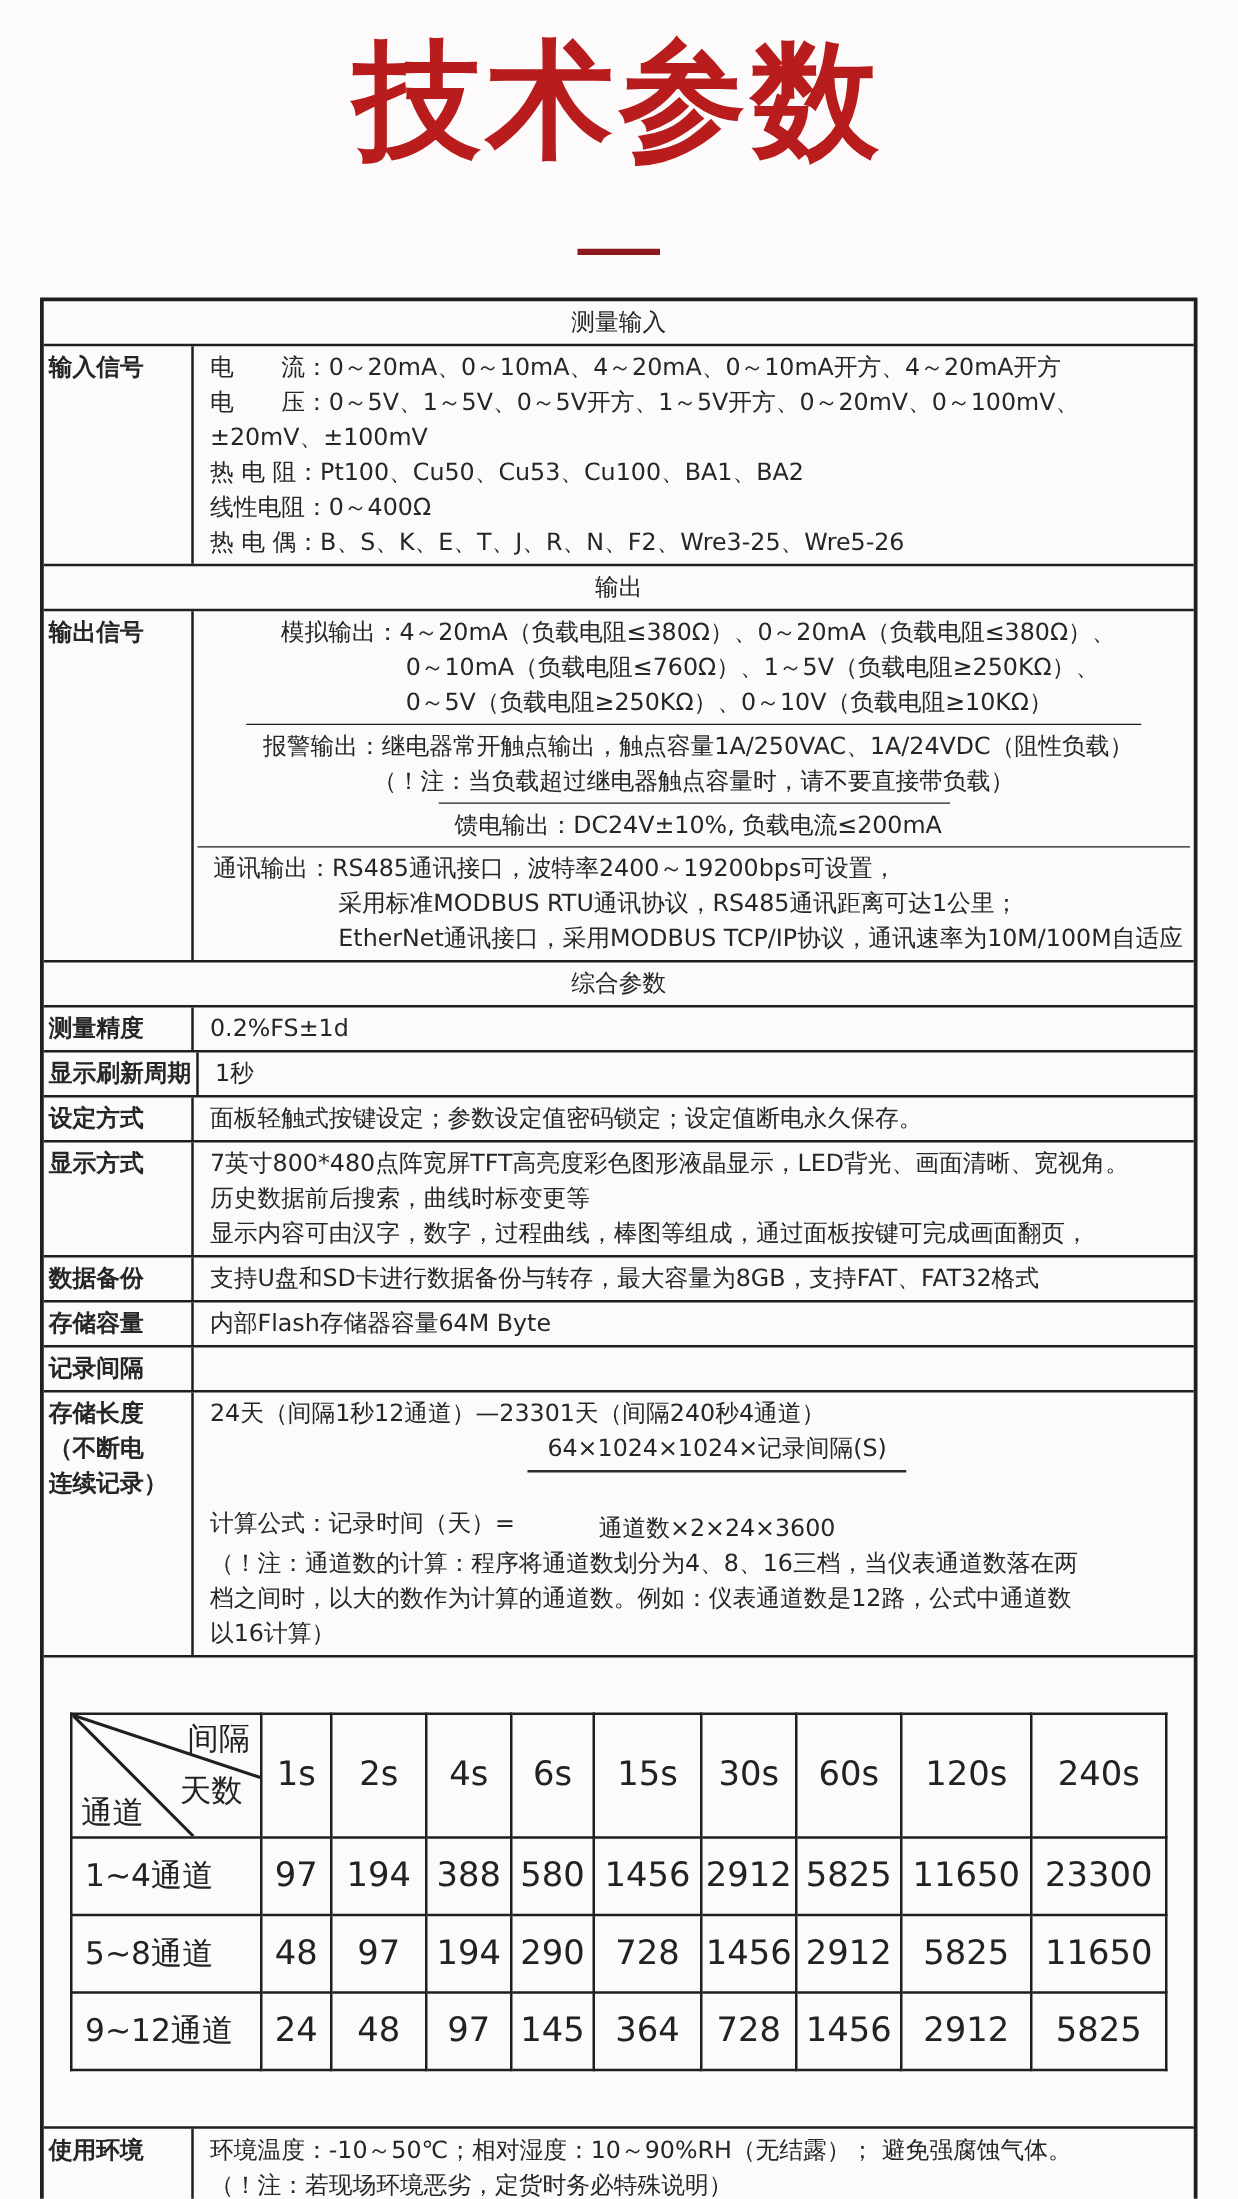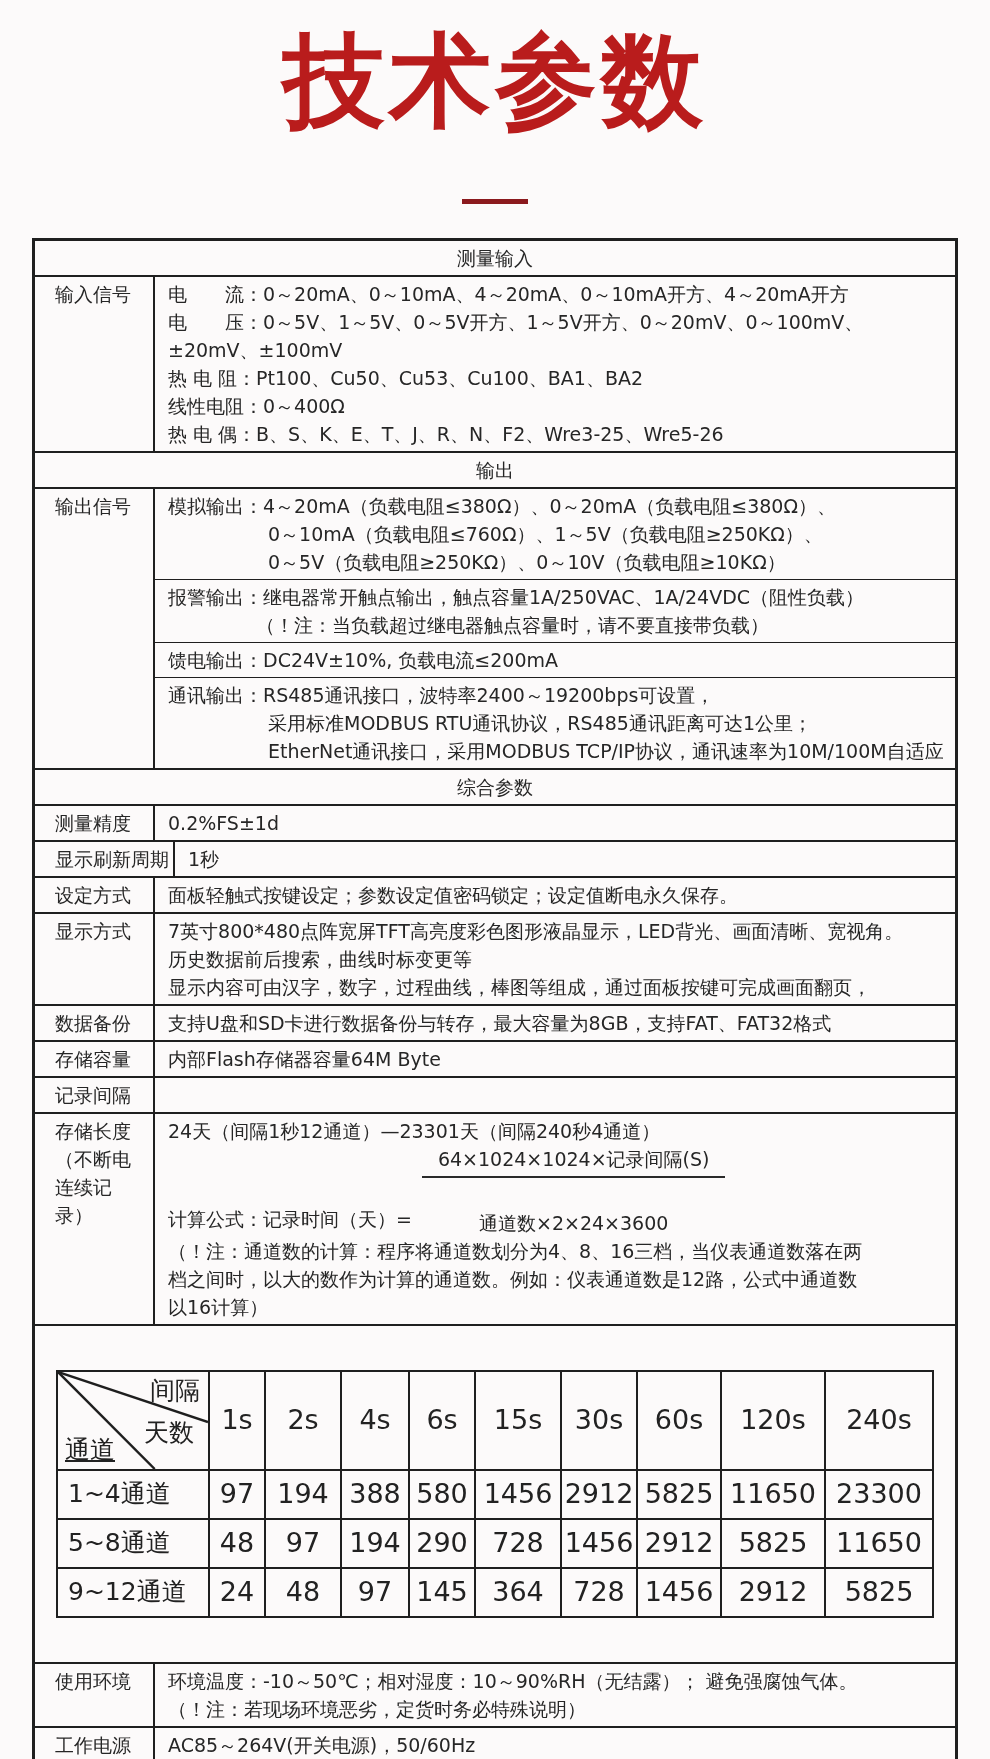--- a/index.html
+++ b/index.html
@@ -36,26 +36,27 @@
     background: #fcfafa;
     font-size: 19px;
     line-height: 28px;
   }
   .r { display: flex; border-top: 2px solid #1f1f1f; }
   .spec > .r:first-child { border-top: none; }
   .sec { display: block; padding: 3px 10px; text-align: center; }
   .lbl {
     flex: 0 0 120px;
     border-right: 2px solid #1f1f1f;
-    padding: 3px 4px 3px 20px;
+    padding: 3px 4px 3px 4px;
     white-space: nowrap;
+    font-weight: bold;
   }
   .lbl-multi { white-space: normal; }
   .val { flex: 1; min-width: 0; padding: 3px 6px 3px 13px; }
-  .subcol { flex: 1; min-width: 0; display: flex; flex-direction: column; }
+  .subcol { flex: 1; min-width: 0; display: flex; flex-direction: column; align-items: center; }
   .subcell { padding: 3px 6px 3px 13px; border-top: 1.5px solid #1f1f1f; }
   .subcell:first-child { border-top: none; }
   .ind100 { padding-left: 100px; }
   .ind88 { padding-left: 88px; }
   
   .formula { display: flex; align-items: flex-end; }
   .fp { padding-bottom: 4px; }
   .frac { display: inline-flex; flex-direction: column; text-align: center; margin-left: 10px; gap: 28px; }
   .num { padding: 0 16px 3px 16px; border-bottom: 2px solid #2a2a2a; }
   .den { padding-top: 3px; }
@@ -63,27 +64,27 @@
   .storage-cell { flex: 1; padding: 44px 0 44px 0; border-radius: 12px; }
   table.itv { border-collapse: collapse; margin: 0 auto; }
   .itv td {
     border: 2px solid #1f1f1f;
     text-align: center;
     font-size: 27px;
     color: #222;
     padding: 0;
   }
   .itv tr.hrow td { height: 99px; }
-  .itv tr.drow td { height: 49px; }
+  .itv tr.drow td { height: 62px; }
   .itv td.rl { text-align: left; padding-left: 10px; font-size: 25px; }
   td.corner { position: relative; }
   td.corner svg { position: absolute; left: 0; top: 0; width: 100%; height: 100%; }
   .c-top { position: absolute; top: 5px; right: 8px; font-size: 25px; }
   .c-mid { position: absolute; top: 47px; right: 14px; font-size: 25px; }
-  .c-bot { position: absolute; bottom: 5px; left: 7px; font-size: 25px; text-decoration: underline; }
+  .c-bot { position: absolute; bottom: 5px; left: 7px; font-size: 25px; }
 </style>
 </head>
 <body>
 
 <h1 class="title">技术参数</h1>
 <div class="dash"></div>
 
 <div class="spec">
 
   <div class="r sec">测量输入</div>

